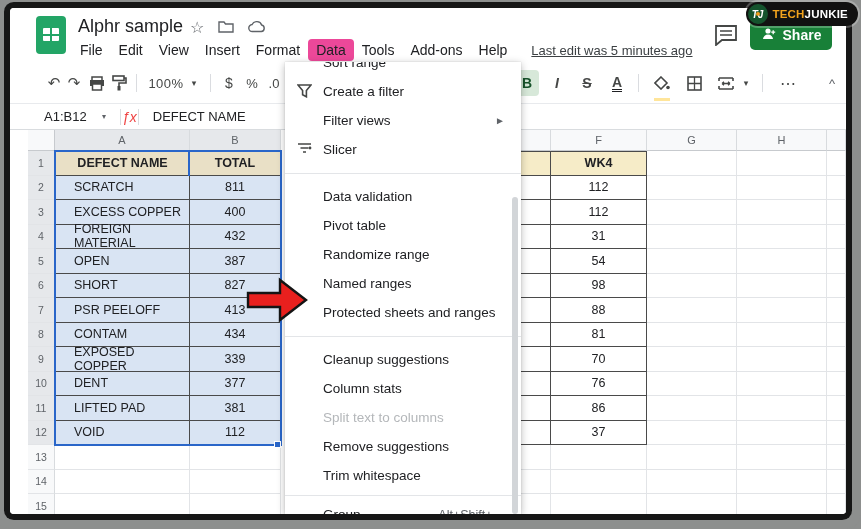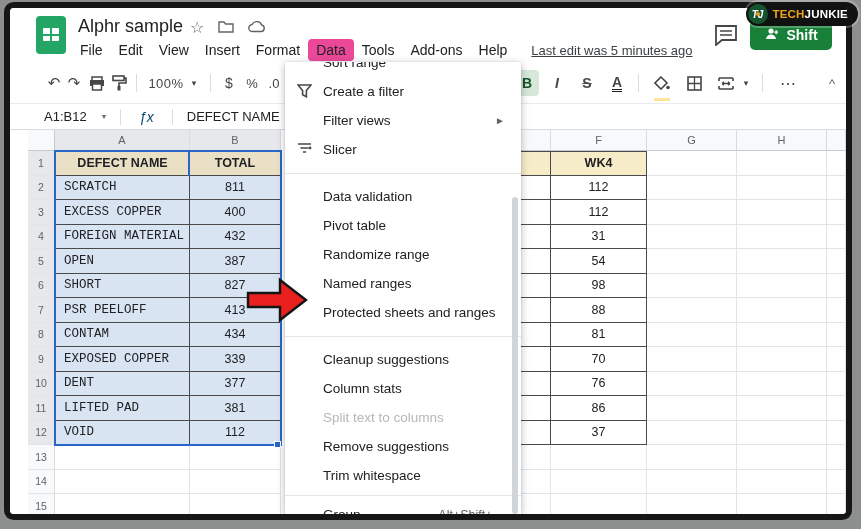--- a/index.html
+++ b/index.html
@@ -38,39 +38,39 @@
   .strike { text-decoration:line-through; }
   .ucolor { border-bottom:3px double #202124; line-height:14px; }
   .fillhint { position:absolute; top:28px; width:16px; height:3px; background:#ffe59a; }
 
   
   .fbar { position:absolute; left:0; top:96px; width:100%; height:26px; background:#fff; border-bottom:1px solid #d9dcdf;
           display:flex; align-items:center; }
   .range-box { margin-left:34px; width:58px; font-size:13px; color:#202124; }
   .fb-caret { font-size:8px; color:#5f6368; margin-right:14px; }
   .fb-sep { width:1px; height:16px; background:#dadce0; }
-  .fx { font-style:italic; color:#0c4a6e; font-size:14px; margin:0 18px; }
+  .fx { font-style:italic; color:#ef4444; font-size:14px; margin:0 1px; }
   .fb-value { font-size:13px; color:#202124; margin-left:14px; }
 
   
   .gridarea { position:absolute; left:0; top:122px; width:100%; height:384px; background:#fff; }
   .cornerbox { position:absolute; left:18px; top:0; width:27px; height:21px; background:#f8f9fa;
                border-right:1px solid #c7cace; border-bottom:1px solid #c7cace; }
   .colhead { position:absolute; top:0; height:21px; background:#f8f9fa; border-right:1px solid #d8dbde;
              border-bottom:1px solid #c7cace; font-size:11px; color:#5f6368; display:flex; align-items:center; justify-content:center; }
   .colhead.sel { background:#e6e8eb; }
   .rowheads { position:absolute; left:18px; top:21px; width:27px; }
   .rowhead { height:24.5px; background:#f8f9fa; border-right:1px solid #d8dbde; border-bottom:1px solid #e2e4e7;
              font-size:10.5px; color:#5f6368; display:flex; align-items:center; justify-content:center; }
   .rowhead.sel { background:#e6e8eb; }
   .col { position:absolute; top:21px; }
   .cell { height:24.5px; font-size:12.5px; color:#202124; display:flex; align-items:center; }
   .cell.tbl { border-right:1px solid #4a4a4a; border-bottom:1px solid #4a4a4a; }
   .cell.plain { border-right:1px solid #e2e4e7; border-bottom:1px solid #e2e4e7; }
-  .cell.name { padding-left:8px;font-family:Liberation Mono, monospace; }
+  .cell.name { padding-left:18px; }
   .cell.num { justify-content:center; }
   .cell.chead { justify-content:center; font-weight:bold; }
   .toptbl { border-top:1px solid #4a4a4a; }
   .lefttbl { border-left:1px solid #4a4a4a; }
   .selblue { background:#d9e4f3; }
   .tanfill { background:#e9e0c6; }
   .tanfill2 { background:#f6ecc8; }
   .sel-outline { position:absolute; border:2px solid #2a66c9; pointer-events:none; }
   .fill-handle { position:absolute; width:7px; height:7px; background:#2a66c9; border:1px solid #fff; }
 
@@ -143,21 +143,21 @@
           </svg>
       </div>
       <div class="share-btn">
         <span>
           <svg width="15" height="13" viewBox="0 0 15 13">
               <circle cx="7" cy="4" r="2.6" fill="#fff"></circle>
               <path d="M2 12 a5 4.4 0 0 1 10 0 Z" fill="#fff"></path>
               <path d="M12.2 3.2 v4 M10.2 5.2 h4" stroke="#fff" stroke-width="1.3"></path>
             </svg>
         </span>
-        <span>Shift</span>
+        <span>Share</span>
       </div>
     </div>
 
     <div class="tbar">
       <div class="tb" style="left:33px;width:22px">↶</div>
       <div class="tb" style="left:53px;width:22px">↷</div>
       <div class="tb" style="left:76px;width:22px">
         <svg width="16" height="15" viewBox="0 0 16 15">
             <path d="M3 4 V1 h10 v3" fill="none" stroke="#454746" stroke-width="1.5"></path>
             <rect x="1" y="4" width="14" height="6" fill="#454746"></rect>

